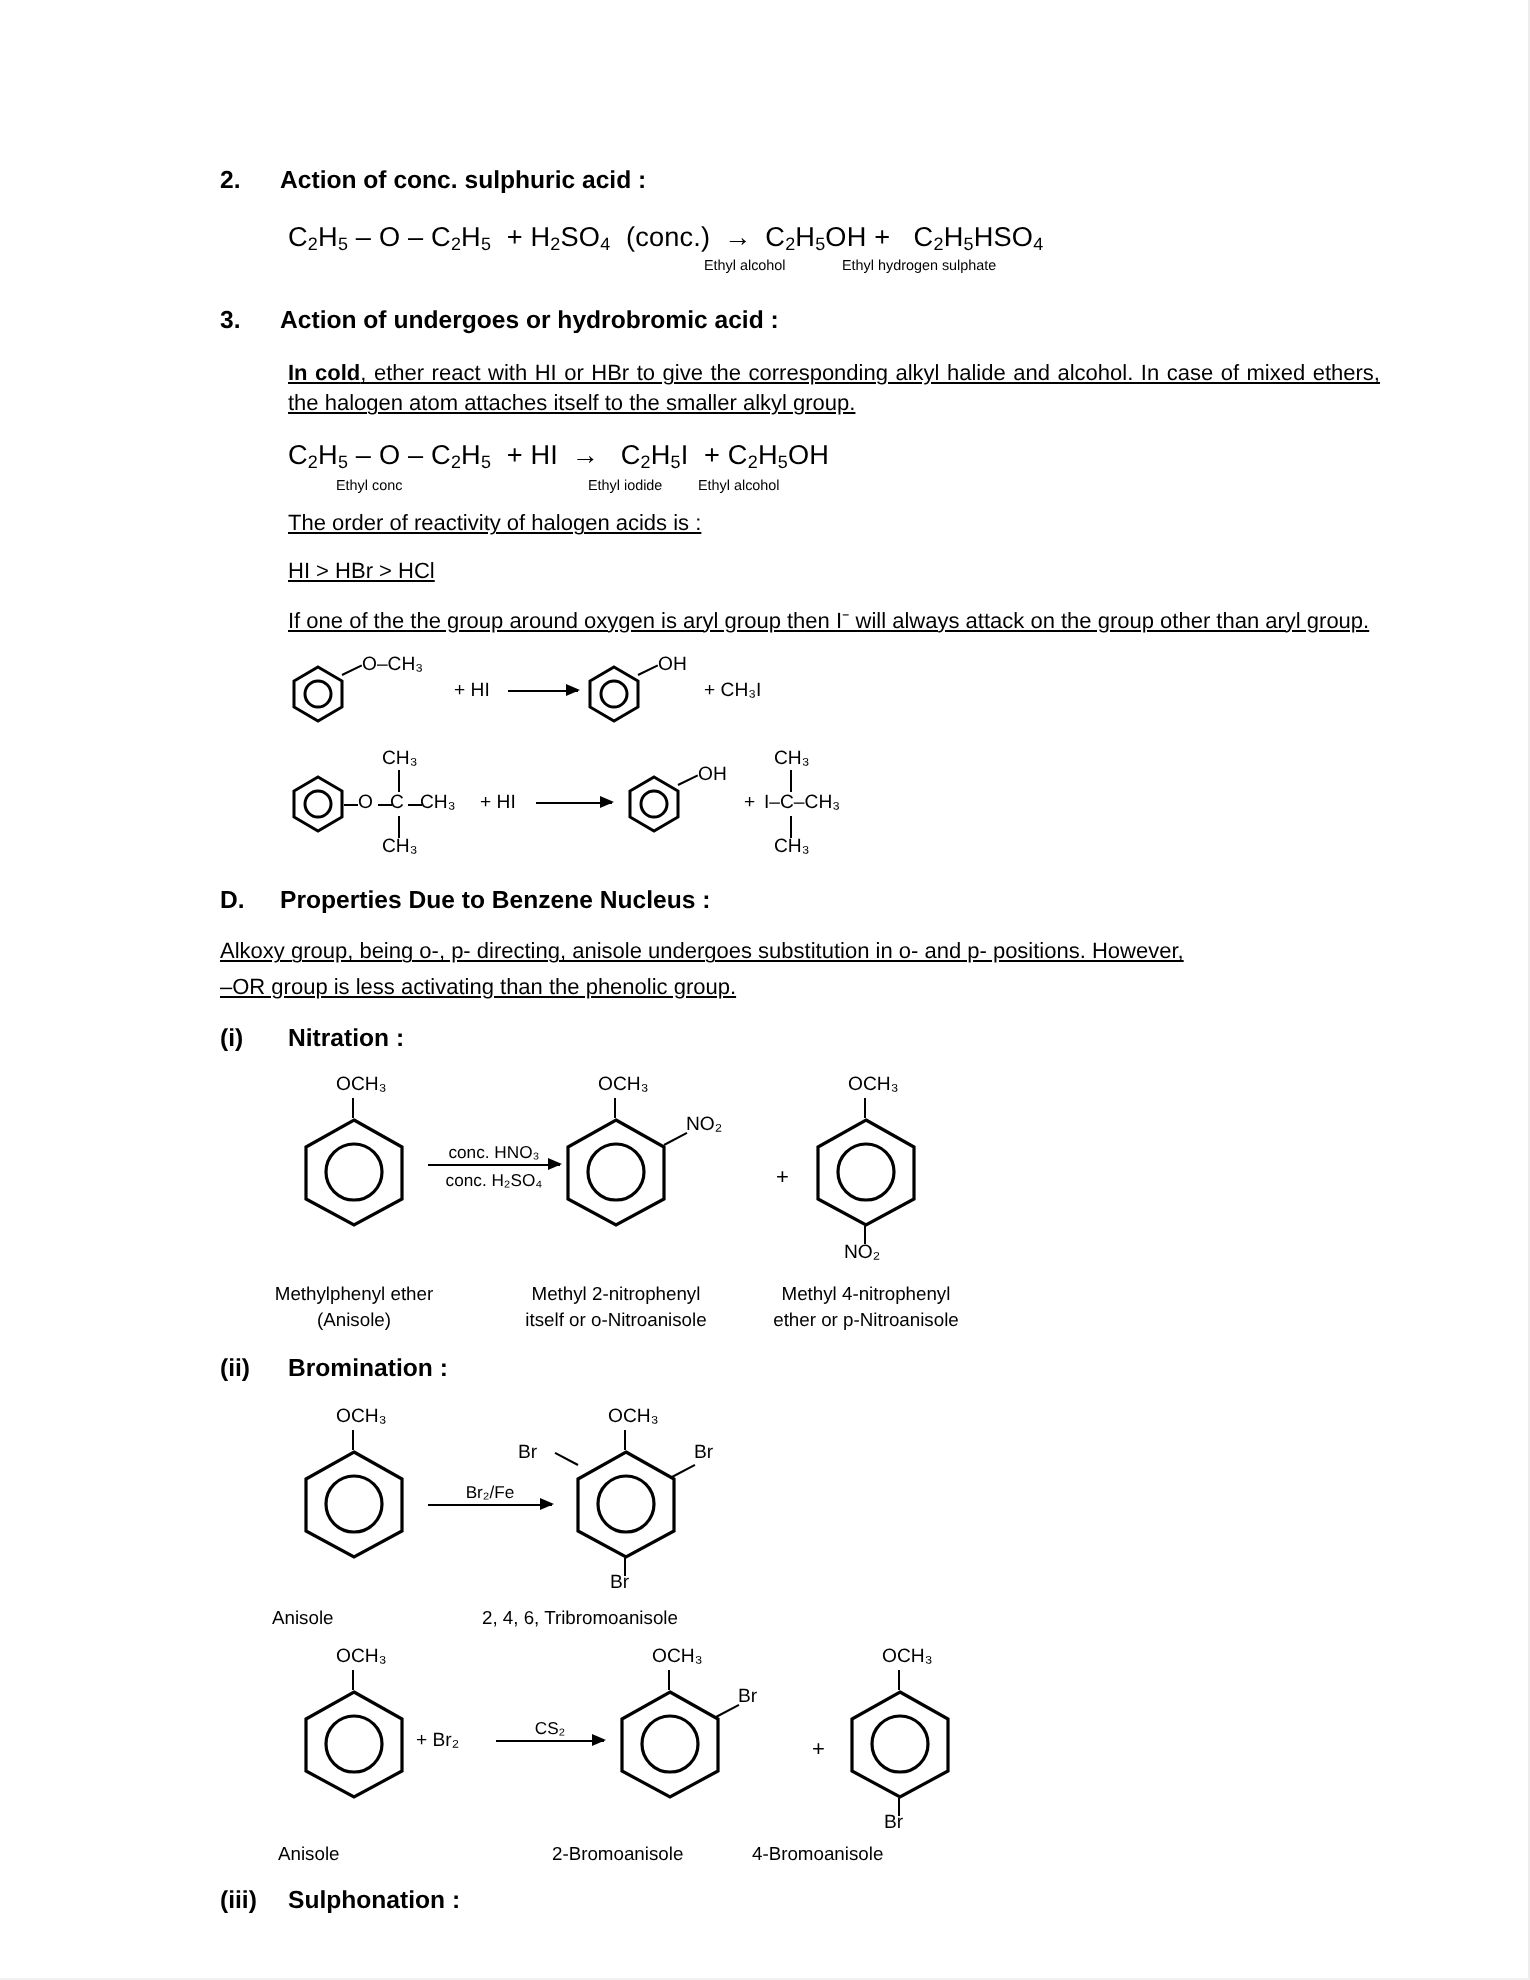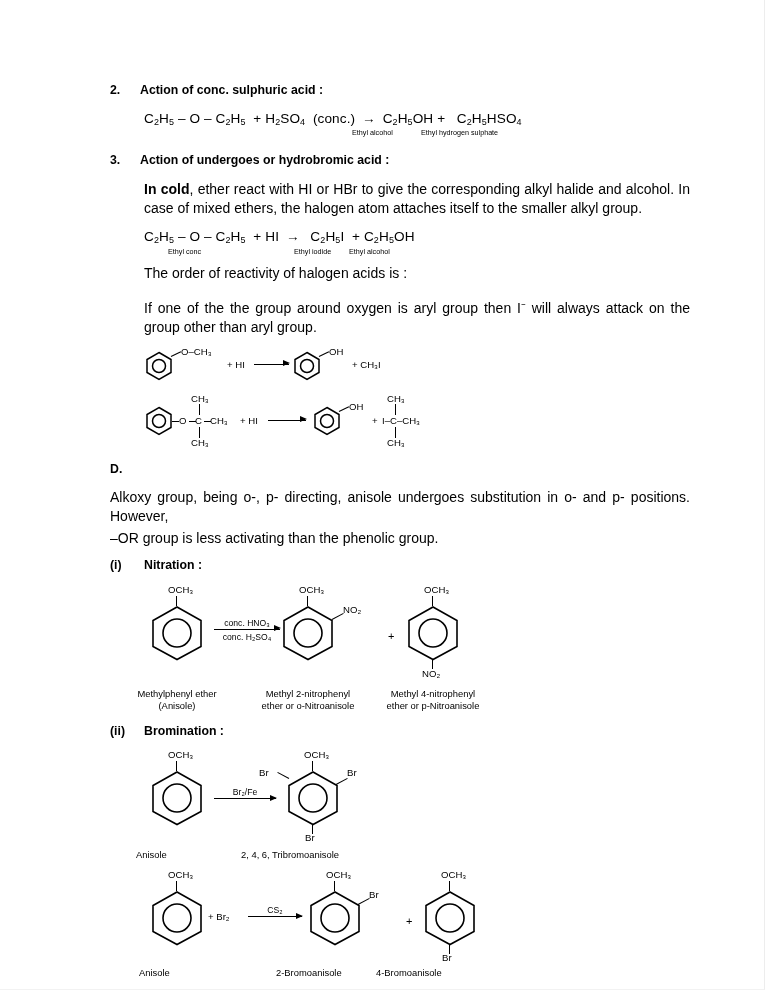--- a/index.html
+++ b/index.html
@@ -42,24 +42,25 @@
     flex: 0 0 30px;
     line-height: 1.35;
   }
   .numbered .marker.wide { width: 34px; flex: 0 0 34px; }
   .numbered .heading {
     font-weight: bold;
     font-size: 12.3px;
     line-height: 1.35;
   }
   .body-text {
-    font-size: 14px;
+    font-size: 11px;
     line-height: 1.38;
     text-align: justify;
     margin: 0 0 2px 0;
+    text-decoration: underline;
   }
   .indent-1 { }
   .indent-2 { margin-left: 34px; }
   .b { font-weight: bold; }
   .spacer-sm { height: 7px; }
   .spacer-md { height: 11px; }
 
   
   .formula {
     font-size: 13.6px;
@@ -181,20 +182,21 @@
       <span style="left:205px;">Ethyl alcohol</span>
     </div>
   </div>
 
   <div class="spacer-sm"></div>
 
   <div class="body-text indent-2">The order of reactivity of halogen acids is :</div>
 
   <div class="spacer-sm"></div>
 
+  <div class="body-text indent-2">HI &gt; HBr &gt; HCl</div>
 
   <div class="spacer-sm"></div>
 
   <div class="body-text indent-2">If one of the the group around oxygen is aryl group then I⁻ will always attack on the group other than aryl group.</div>
 
   <div class="spacer-sm"></div>
 
   <div class="scheme" style="height:38px;">
 
     <div class="abs" style="left:0px; top:4px;">
@@ -255,20 +257,21 @@
     <div class="abs bond-v" style="left:251px; top:12px; height:11px;"></div>
     <div class="abs chemtxt" style="left:243px; top:2px;">CH₃</div>
     <div class="abs bond-v" style="left:251px; top:35px; height:11px;"></div>
     <div class="abs chemtxt" style="left:243px; top:46px;">CH₃</div>
   </div>
 
   <div class="spacer-md"></div>
 
   <div class="numbered" style="margin-left:0;">
     <div class="marker">D.</div>
+    <div class="heading">Properties Due to Benzene Nucleus :</div>
   </div>
 
   <div class="spacer-sm"></div>
 
   <div class="body-text indent-1">Alkoxy group, being o-, p- directing, anisole undergoes substitution in o- and p- positions. However,</div>
   <div class="body-text indent-1">–OR group is less activating than the phenolic group.</div>
 
   <div class="spacer-sm"></div>
 
   <div class="numbered" style="margin-left:0;">
@@ -322,21 +325,21 @@
 
   <div class="spacer-sm"></div>
 
   <div class="scheme" style="height:28px; margin-left:26px;">
     <div class="abs caption" style="left:-14px; top:0; width:110px;">
       <div>Methylphenyl ether</div>
       <div>(Anisole)</div>
     </div>
     <div class="abs caption" style="left:116px; top:0; width:112px;">
       <div>Methyl 2-nitrophenyl</div>
-      <div>ether or o-Nitroanisole</div>
+      <div>itself or o-Nitroanisole</div>
     </div>
     <div class="abs caption" style="left:241px; top:0; width:112px;">
       <div>Methyl 4-nitrophenyl</div>
       <div>ether or p-Nitroanisole</div>
     </div>
   </div>
 
   <div class="spacer-sm"></div>
 
   <div class="numbered" style="margin-left:0;">

